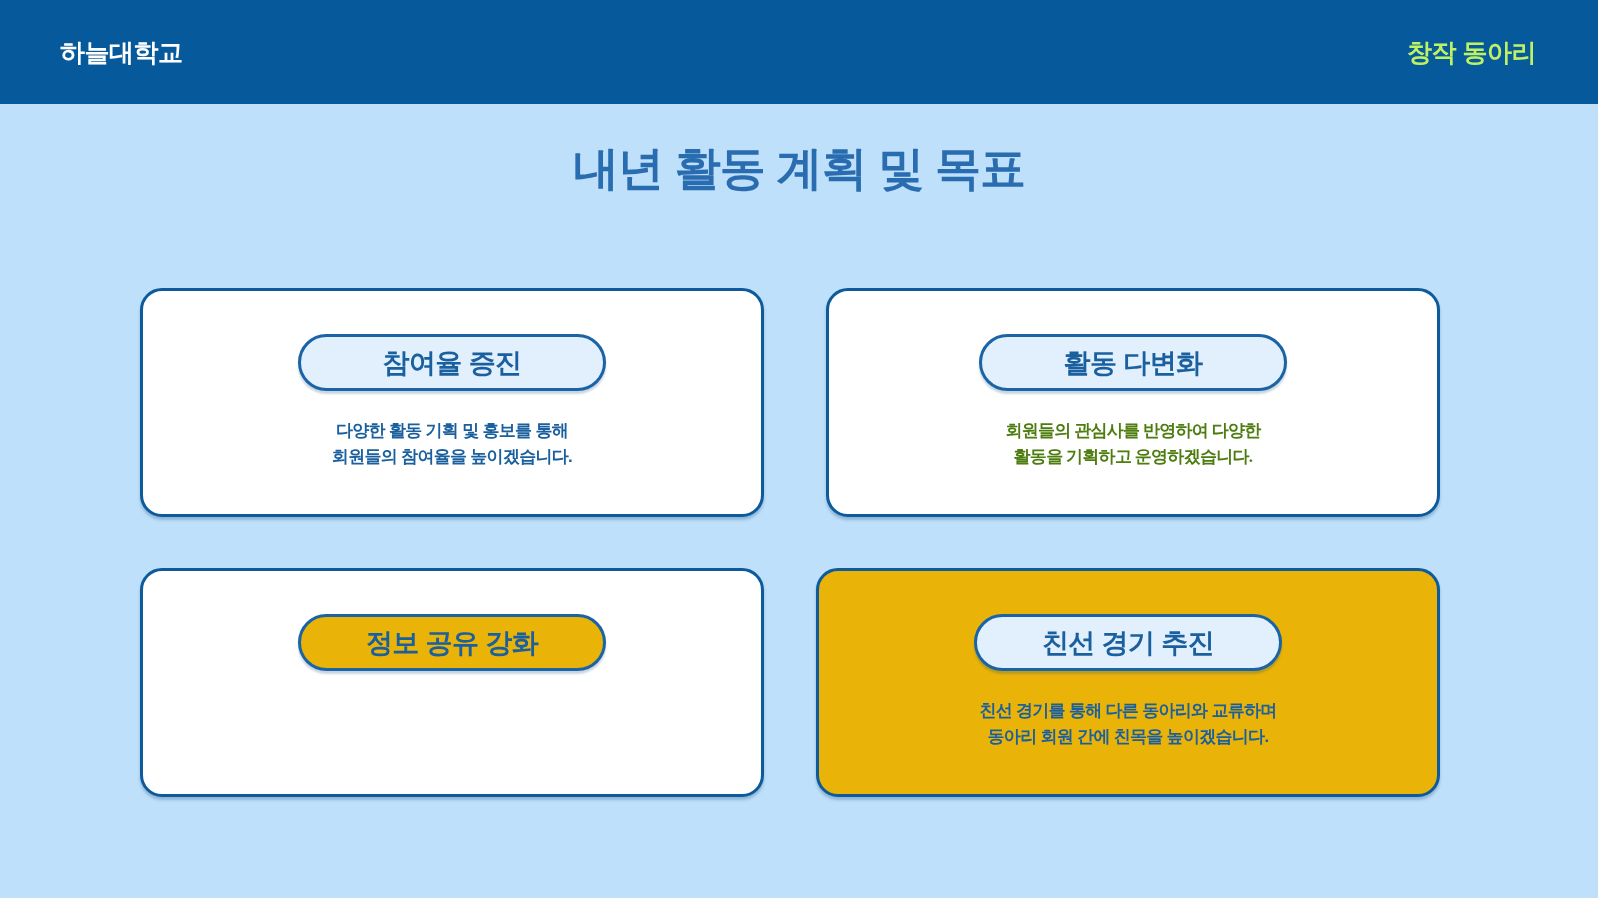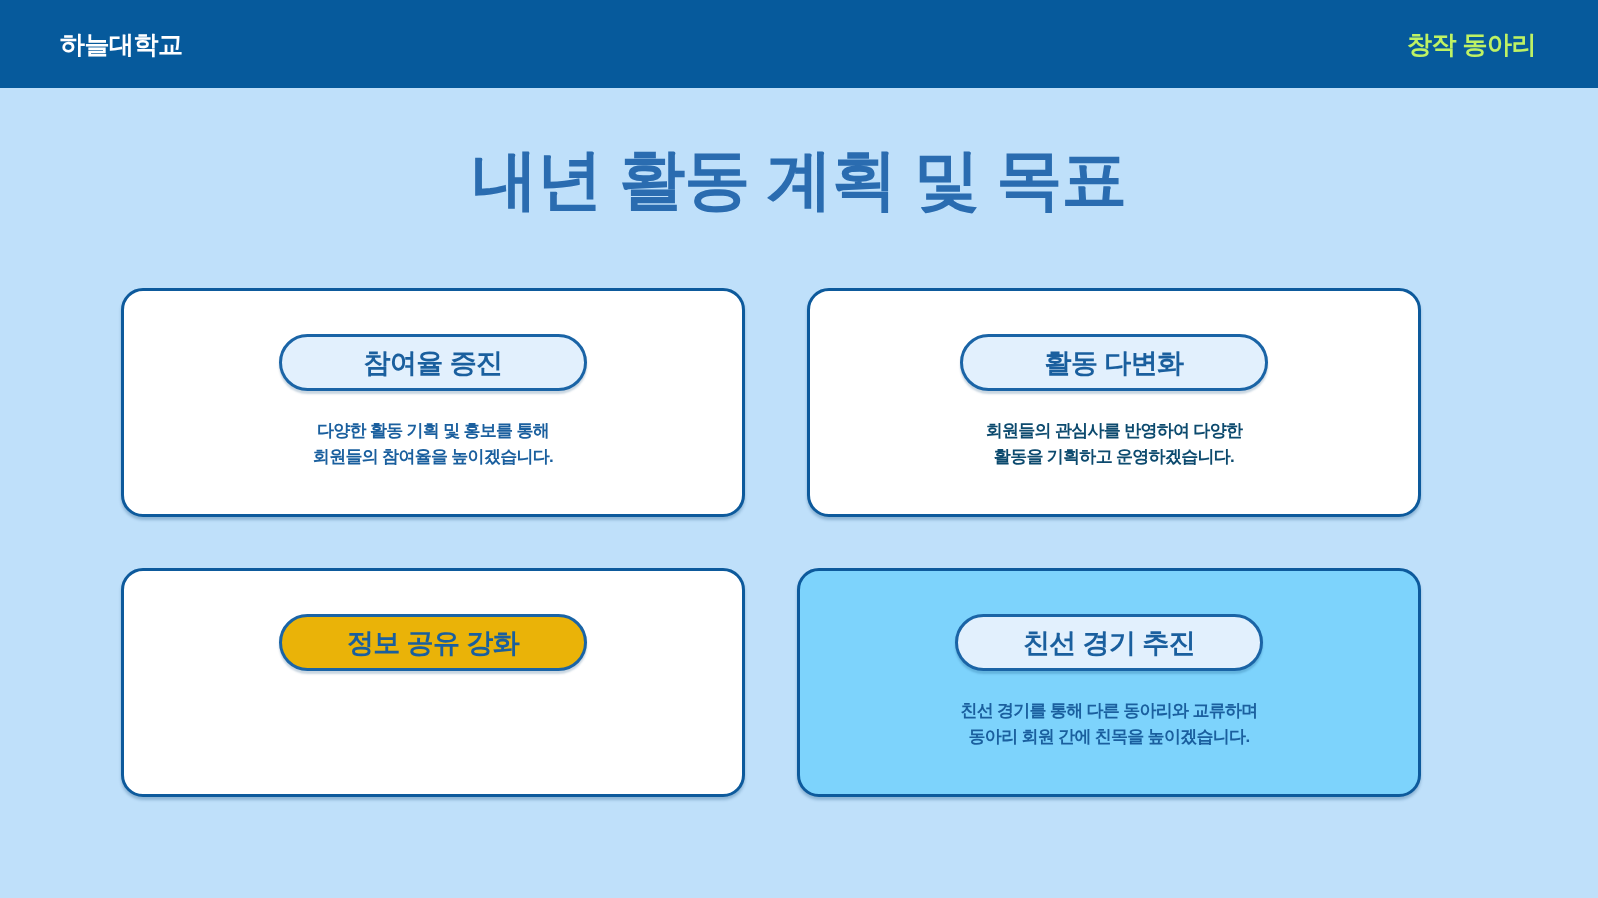--- a/index.html
+++ b/index.html
@@ -15,21 +15,21 @@
     font-family: "Liberation Sans", "DejaVu Sans", sans-serif;
     background: #bfe0fa;
     position: relative;
   }
 
   
   .topbar {
     position: absolute;
     top: 0; left: 0;
     width: 1598px;
-    height: 88px;
+    height: 104px;
     background: #065a9c;
     display: flex;
     align-items: center;
     justify-content: space-between;
     padding: 0 62px 0 60px;
   }
 
   .topbar-brand,
   .topbar-label {
     color: #ffffff;
@@ -40,32 +40,32 @@
   }
 
   
   .page-title {
     position: absolute;
     top: 143px;
     left: 0;
     width: 1598px;
     text-align: center;
     color: #2a6cb0;
-    font-size: 66px;
+    font-size: 46px;
     font-weight: 700;
     letter-spacing: -1px;
     line-height: 1.12;
     white-space: nowrap;
   }
 
   
   .card-grid {
     position: absolute;
     top: 288px;
-    left: 121px;
+    left: 140px;
     width: 1300px;
     display: grid;
     grid-template-columns: 624px 624px;
     grid-template-rows: 229px 229px;
     column-gap: 52px;
     row-gap: 51px;
   }
 
   .card {
     background: #ffffff;
@@ -121,27 +121,27 @@
 <main class="card-grid">
 
   <section class="card" style="background: rgb(255, 255, 255); border-color: rgb(13, 90, 156);">
     <div class="card-pill" style="background: rgb(226, 240, 253); border-color: rgb(26, 100, 166); color: rgb(26, 95, 158);">참여율 증진</div>
     <p class="card-desc" style="color: rgb(26, 95, 158);">다양한 활동 기획 및 홍보를 통해
 회원들의 참여율을 높이겠습니다.</p>
   </section>
 
   <section class="card" style="background: rgb(255, 255, 255); border-color: rgb(13, 90, 156); margin-left: 10px;">
     <div class="card-pill" style="background: rgb(226, 240, 253); border-color: rgb(26, 100, 166); color: rgb(26, 95, 158);">활동 다변화</div>
-    <p class="card-desc" style="color: #0c4a6e;">회원들의 관심사를 반영하여 다양한
+    <p class="card-desc" style="color: #4d7c0f; font-family: Liberation Serif, serif;">회원들의 관심사를 반영하여 다양한
 활동을 기획하고 운영하겠습니다.</p>
   </section>
 
   <section class="card" style="background: rgb(255, 255, 255); border-color: rgb(13, 90, 156);">
     <div class="card-pill" style="background: #eab308; border-color: rgb(26, 100, 166); color: rgb(26, 95, 158);">정보 공유 강화</div>
   </section>
 
-  <section class="card" style="background: #7dd3fc; border-color: rgb(13, 90, 156);">
+  <section class="card" style="background: #eab308; border-color: rgb(13, 90, 156);">
     <div class="card-pill" style="background: rgb(226, 240, 253); border-color: rgb(26, 100, 166); color: rgb(26, 95, 158);">친선 경기 추진</div>
     <p class="card-desc" style="color: rgb(26, 95, 158);">친선 경기를 통해 다른 동아리와 교류하며
 동아리 회원 간에 친목을 높이겠습니다.</p>
   </section>
 
 </main>
 
 </body></html>

